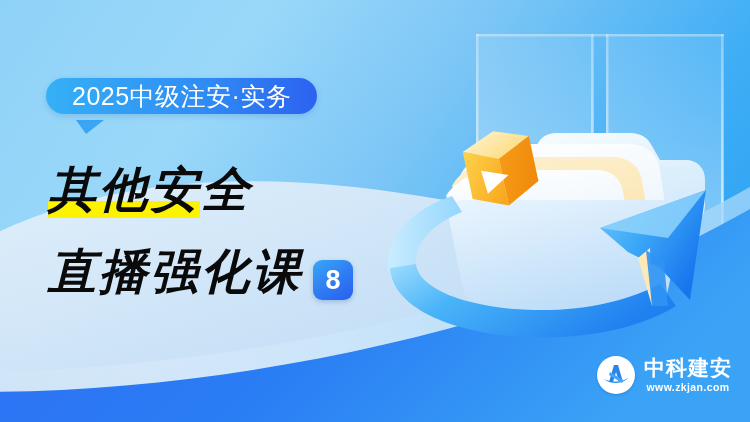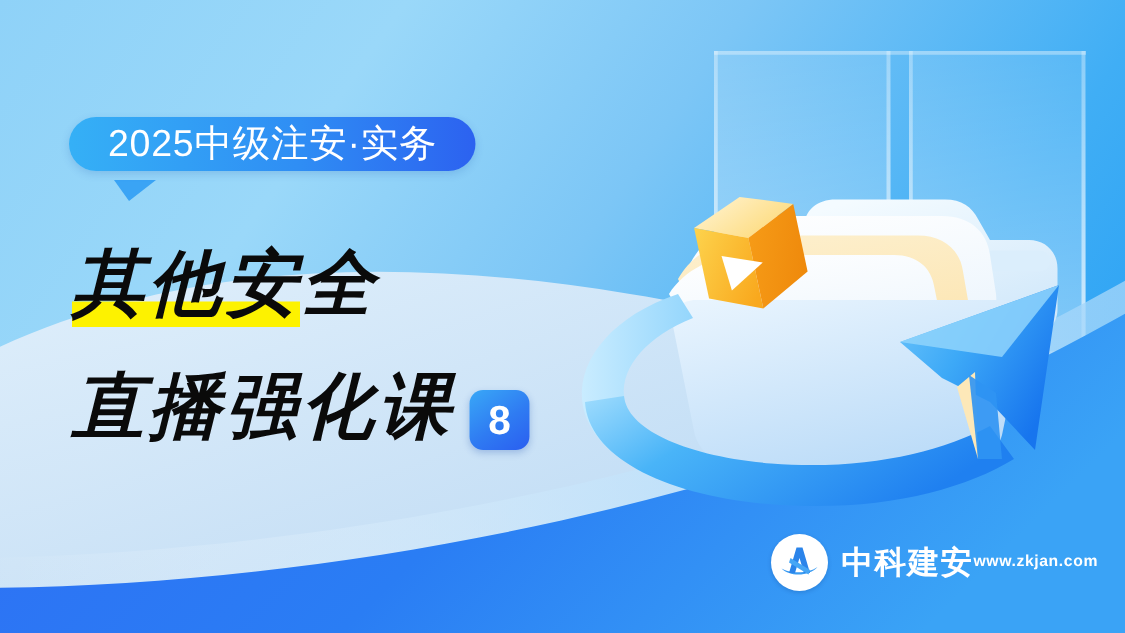--- a/index.html
+++ b/index.html
@@ -93,21 +93,21 @@
     display:flex;align-items:center;gap:9px;
     z-index:9;
   }
   #brand-mark{
     width:38px;height:38px;border-radius:50%;
     background:#fff;
     display:flex;align-items:center;justify-content:center;
     flex:0 0 auto;
     box-shadow:0 1px 3px rgba(0,40,110,.2);
   }
-  #brand-text{display:flex;flex-direction:row;line-height:1;}
+  #brand-text{display:flex;flex-direction:column;line-height:1;}
   #brand-name{
     color:#fff;font-size:21px;font-weight:700;letter-spacing:1px;
   }
   #brand-url{
     color:#fff;font-size:10.5px;font-weight:700;letter-spacing:.4px;
     margin-top:4px;
     text-align:center;
   }
 </style>
 </head>

